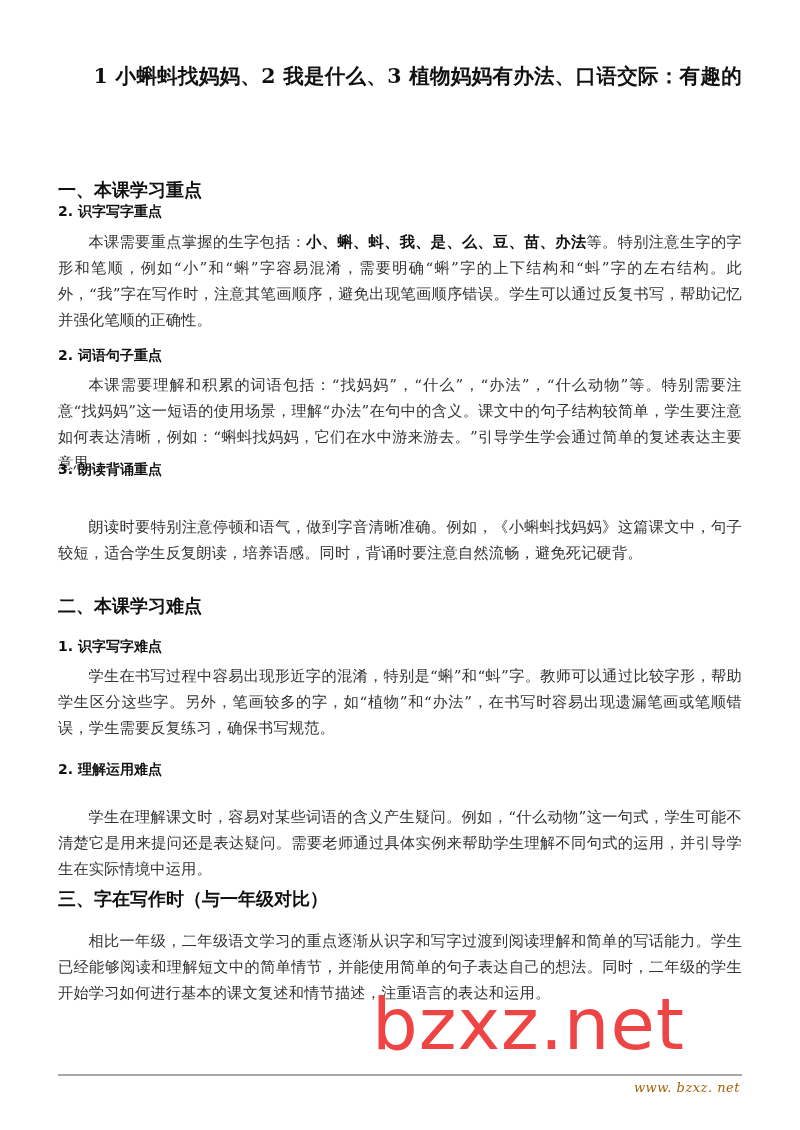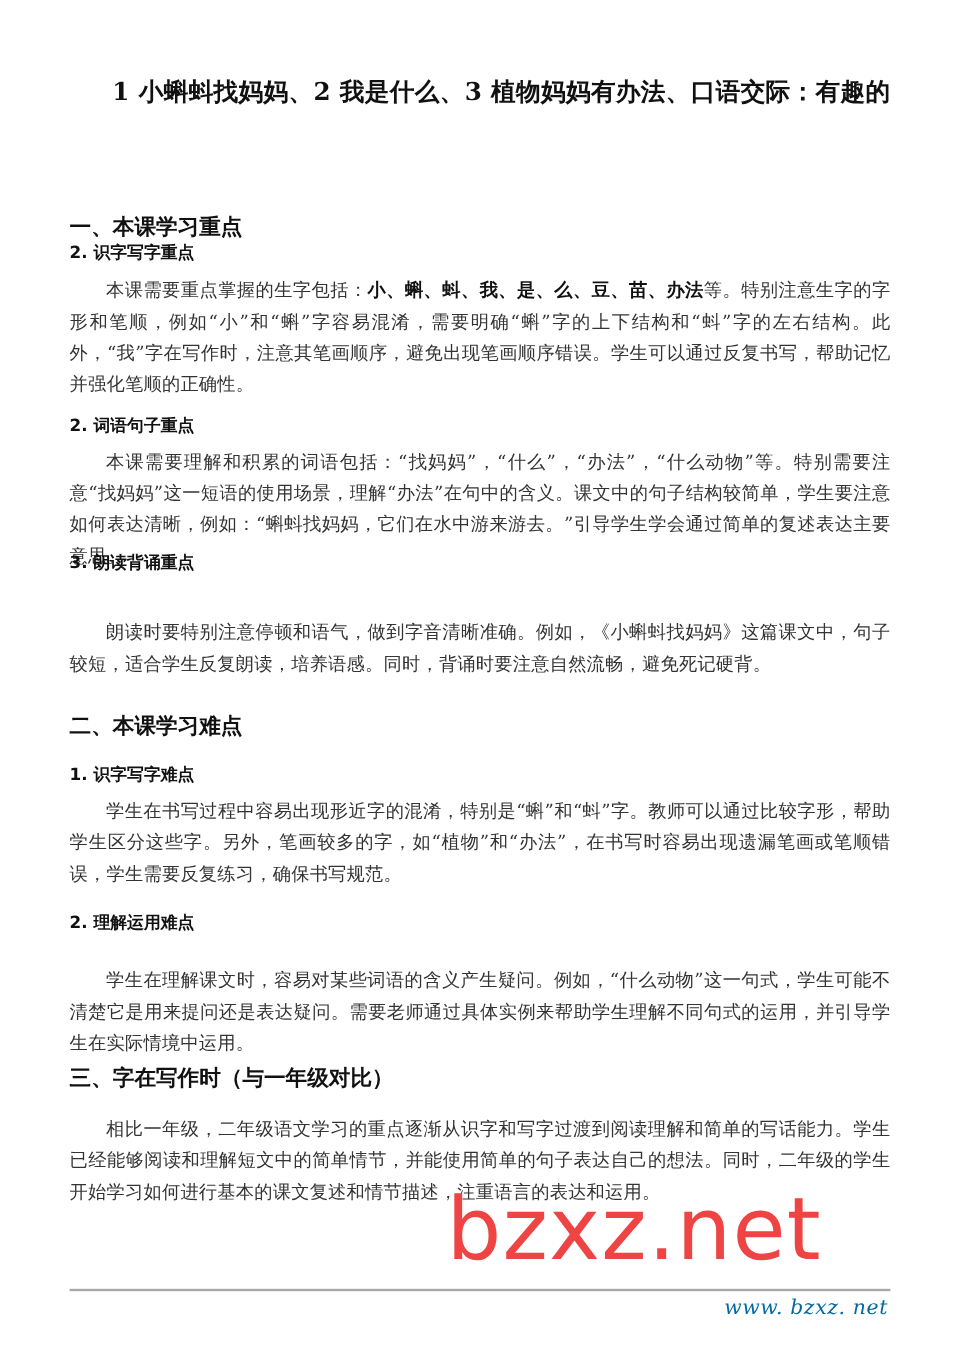--- a/index.html
+++ b/index.html
@@ -28,21 +28,21 @@
     }
     .para b { color: #111; font-weight: bold; }
     .watermark {
       left: 372px; top: 984px; font-family: "DejaVu Sans", "Liberation Sans", sans-serif;
       font-size: 72px; font-weight: normal; color: #ef4444; letter-spacing: 1px; line-height: 80px;
       user-select: none;
     }
     .footer-line { left: 58px; top: 1074px; width: 684px; height: 0; border-top: 2px solid #a8a8a8; }
     .footer-text {
       right: 60px; top: 1080px; font-family: "DejaVu Serif", "Liberation Serif", serif;
-      font-style: italic; font-size: 17px; color: #0369a1; letter-spacing: 0.5px;
+      font-style: italic; font-size: 13px; color: #a16207; letter-spacing: 0.5px;
     }
   </style>
 </head>
 <body>
 
 <div class="abs title">
   <div>1 小蝌蚪找妈妈、2 我是什么、3 植物妈妈有办法、口语交际：有趣的</div>
 </div>
 
 <div class="abs h1" style="top:155px;margin-top:24px;">一、本课学习重点</div>

